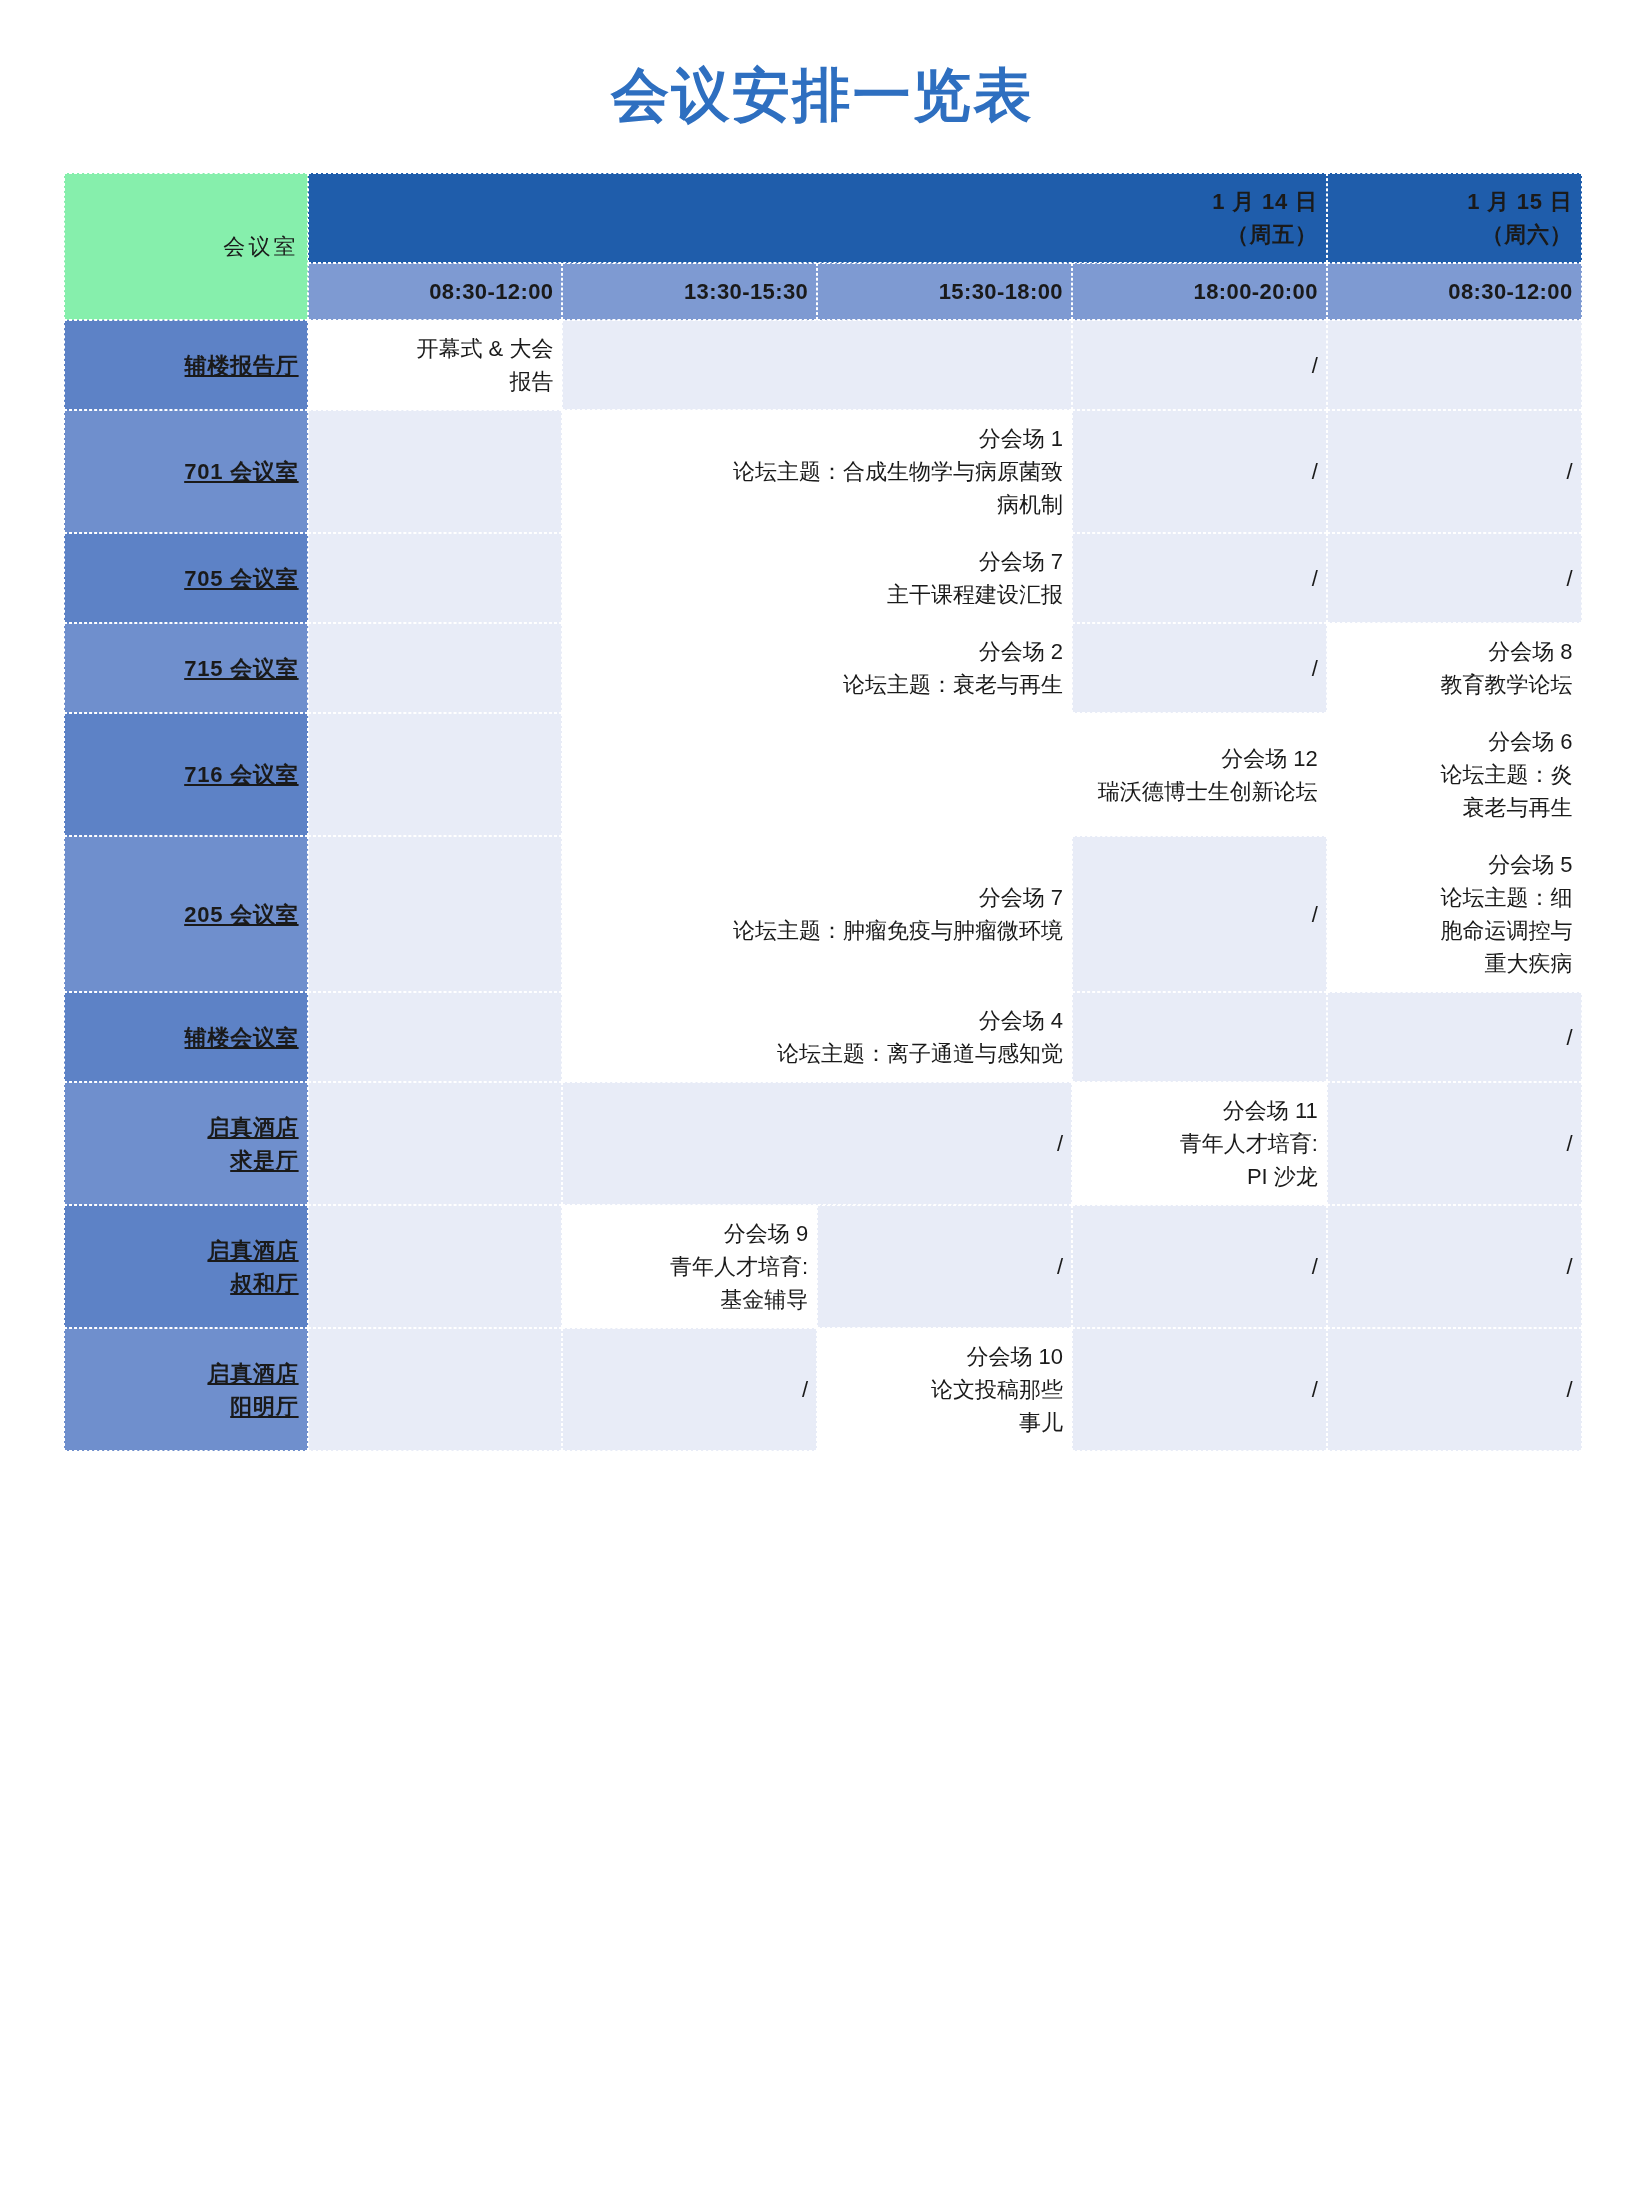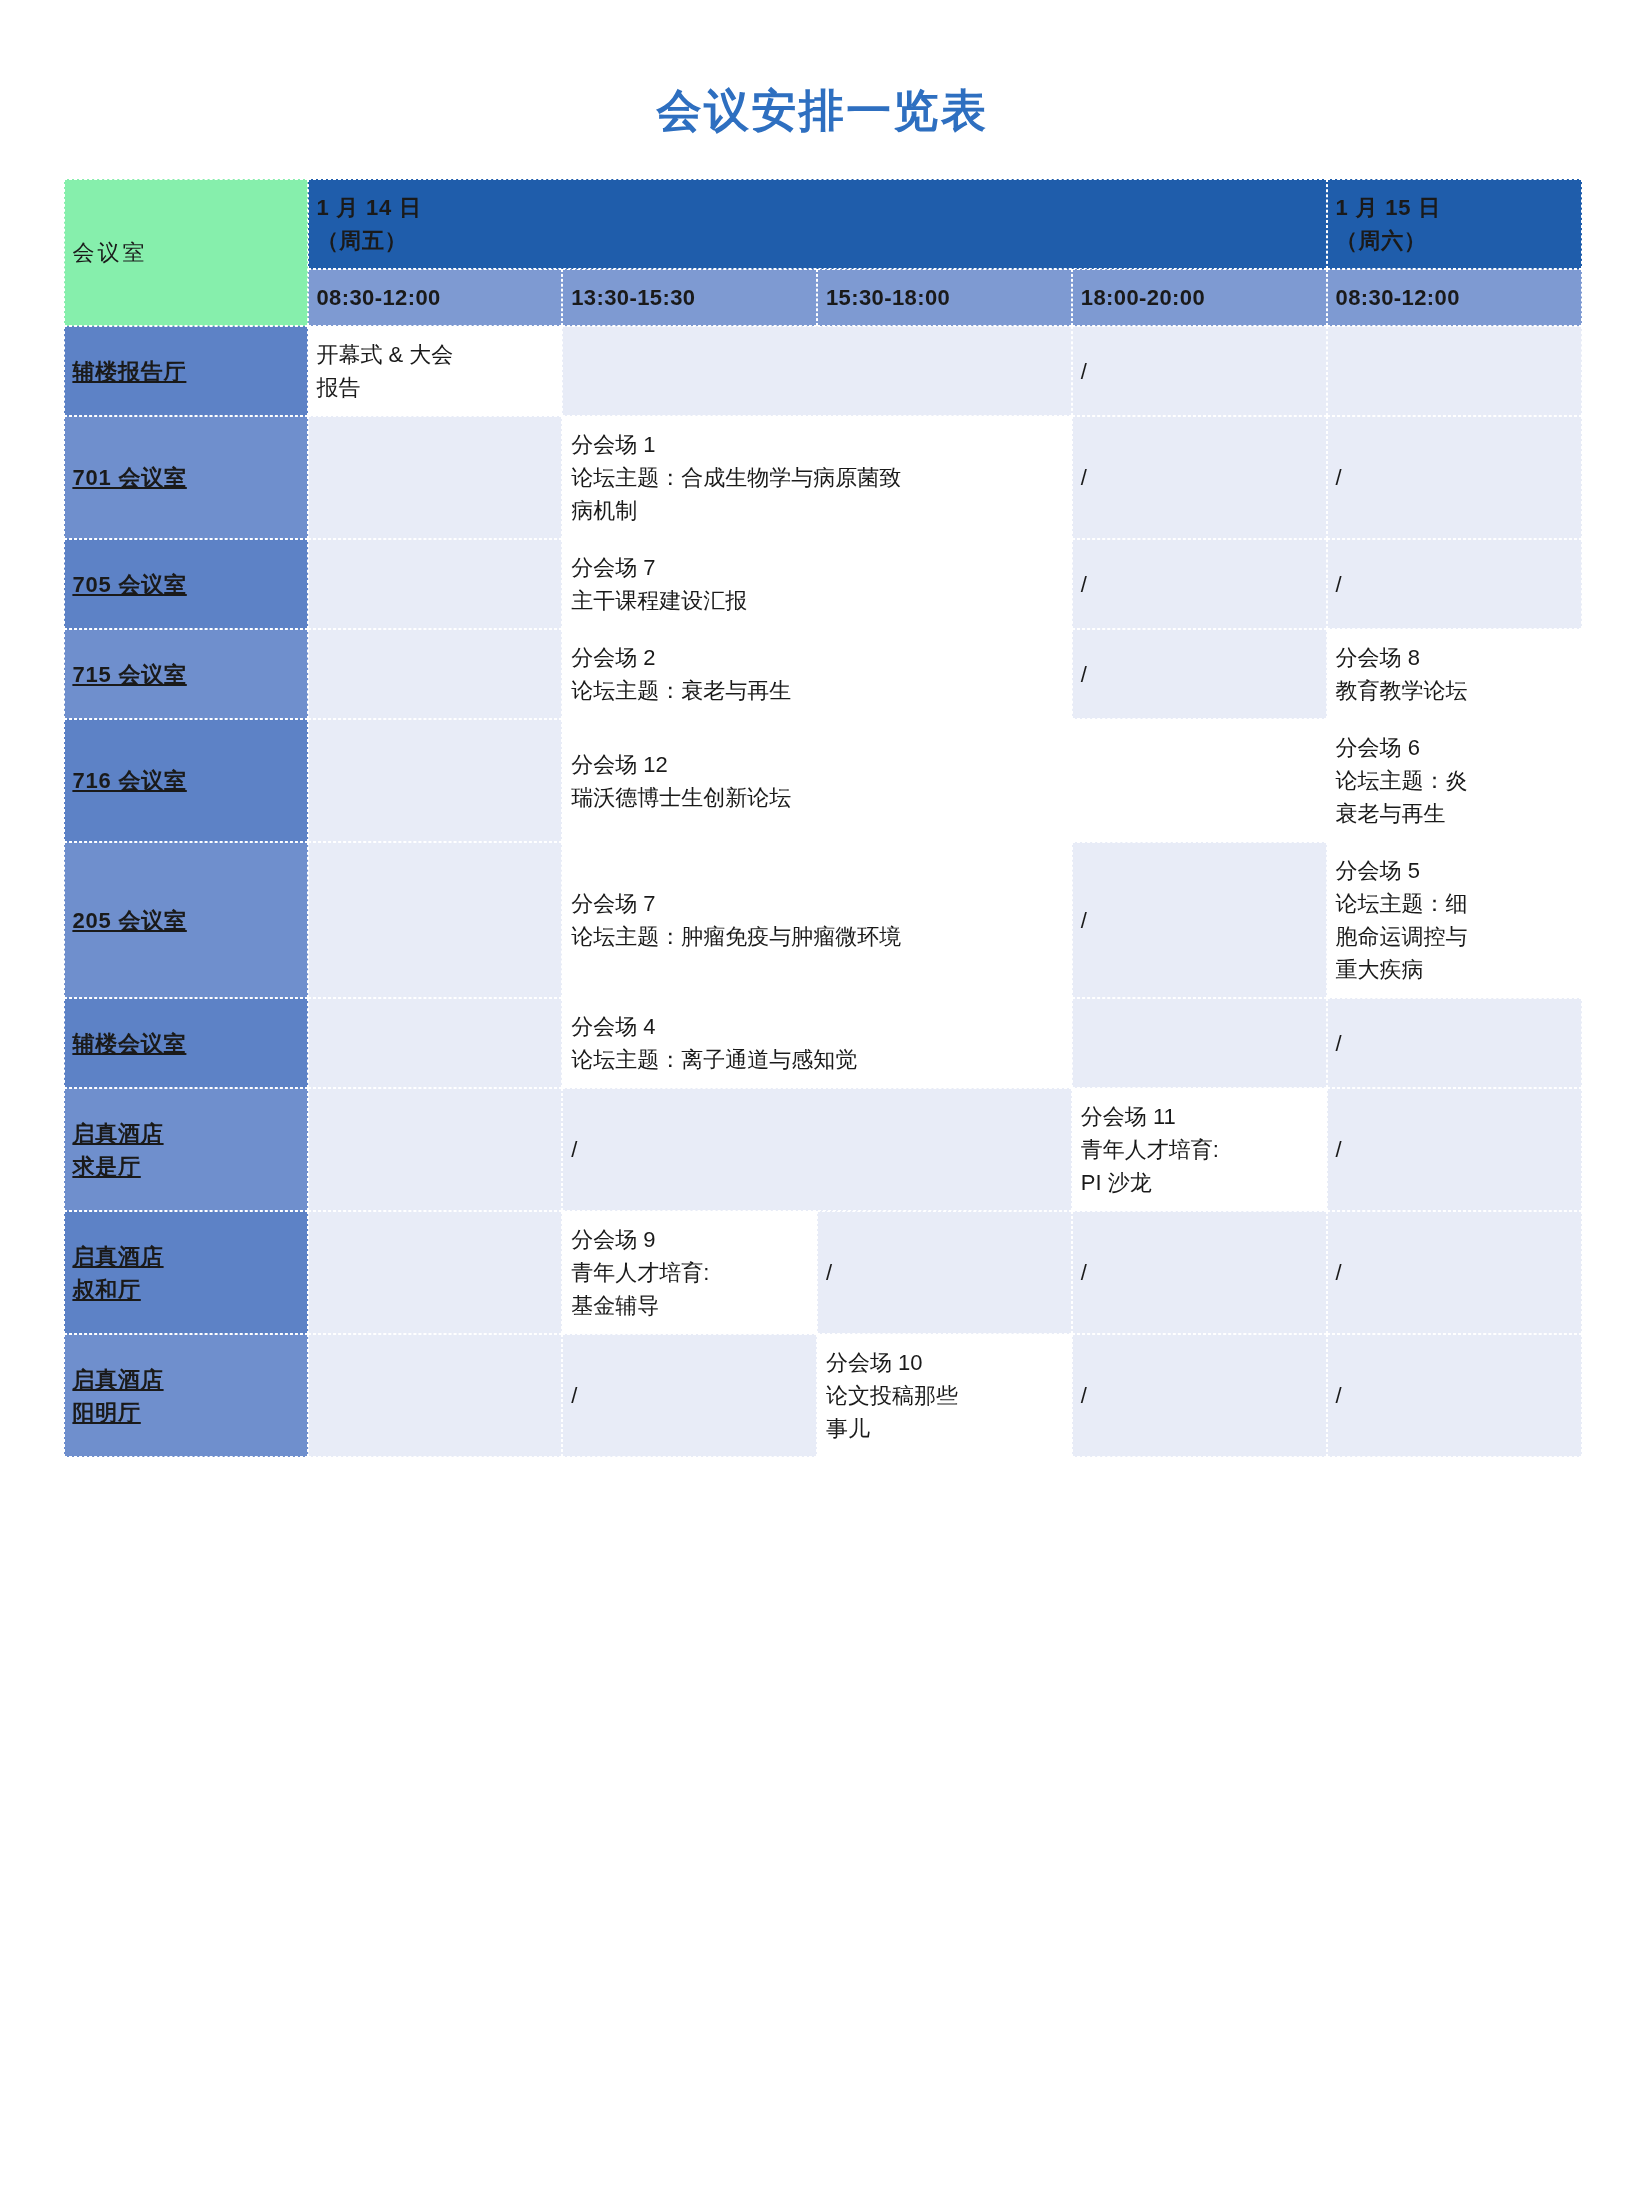--- a/index.html
+++ b/index.html
@@ -16,37 +16,37 @@
   .page {
     width: 1645px;
     height: 2205px;
     box-sizing: border-box;
     padding: 0;
     position: relative;
   }
   .title {
     text-align: center;
     color: #2e6fc0;
-    font-size: 45px;
+    font-size: 58px;
     font-weight: bold;
     letter-spacing: 2.4px;
-    padding-top: 81px;
+    padding-top: 57px;
     padding-bottom: 38px;
   }
   table.schedule {
     border-collapse: separate;
     border-spacing: 0;
     margin: 0 auto;
     width: 1518px;
     table-layout: fixed;
   }
   table.schedule td, table.schedule th {
     border: 1.6px dashed #ffffff;
     vertical-align: middle;
-    text-align: left;
+    text-align: right;
     font-size: 22px;
     line-height: 1.5;
     padding: 11px 7.9px;
     color: #1a1a1a;
     box-sizing: border-box;
   }
   
   .hdr-room {
     background: #86efac;
     color: #ffffff;

